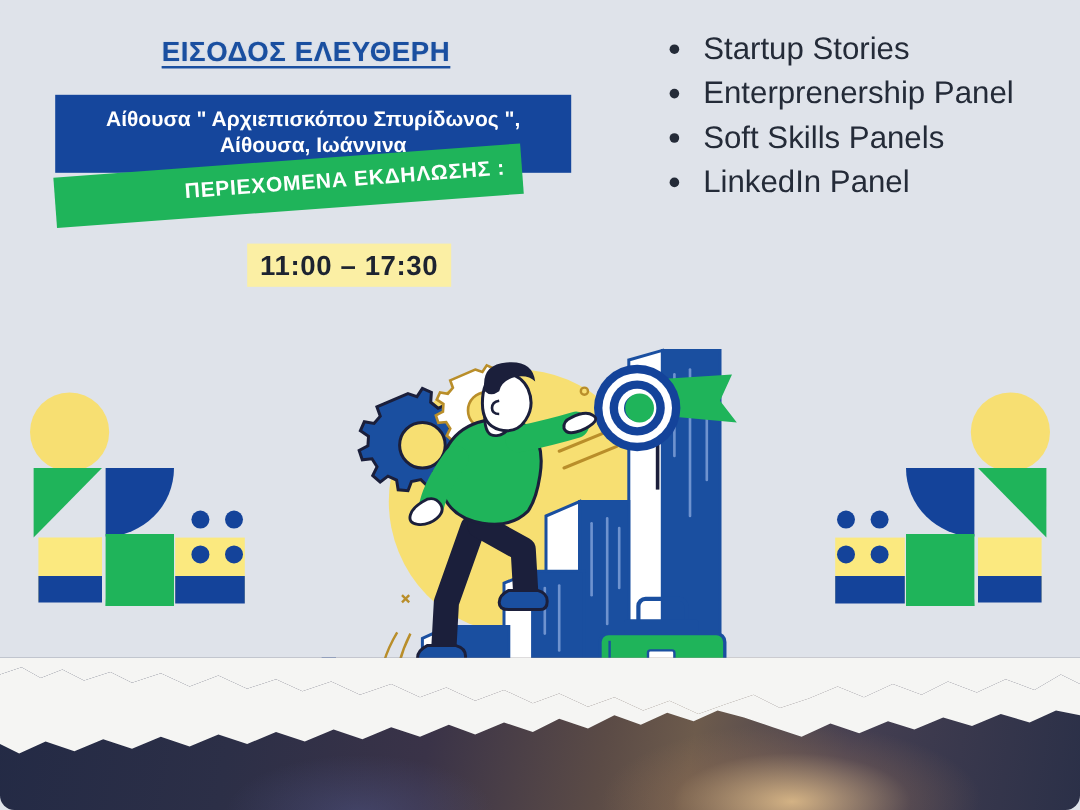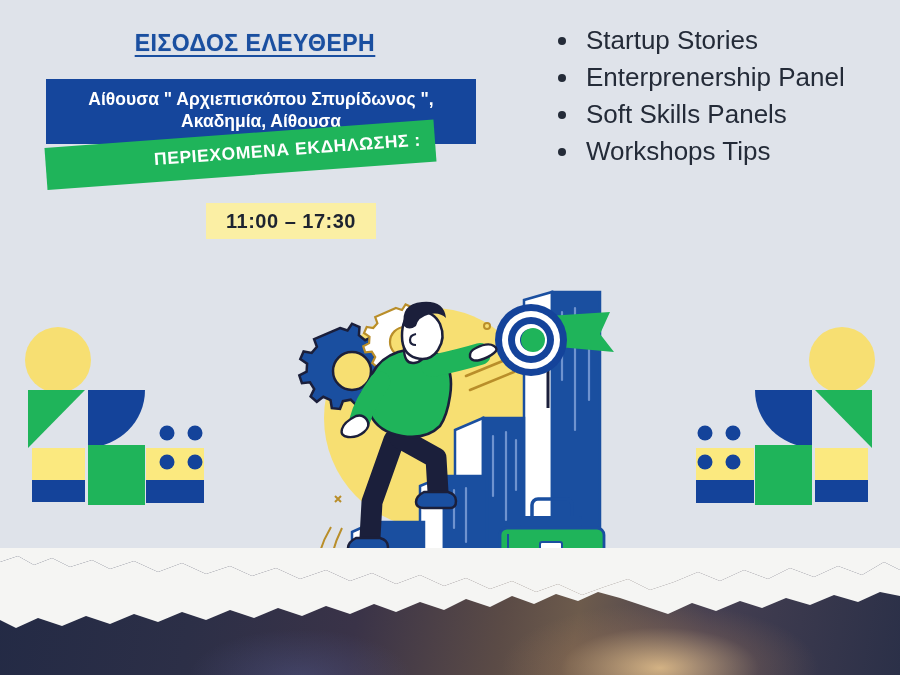--- a/index.html
+++ b/index.html
@@ -2,21 +2,21 @@
 <html><head>
 <meta charset="utf-8">
 <style>
   html,body{margin:0;padding:0;}
   body{
     width:900px;height:675px;overflow:hidden;
     font-family:"Liberation Sans","DejaVu Sans",sans-serif;
     background:#dfe3ea;
     position:relative;
   }
-  #poster{position:absolute;inset:0;background:#dfe3ea;overflow:hidden;}
+  #poster{position:absolute;inset:0;background:#dfe3ea;overflow:hidden;border-radius:12px;}
 
   
   .free-entry{
     position:absolute;left:0;top:30px;width:510px;text-align:center;
     font-size:23px;font-weight:bold;color:#1a4fa0;letter-spacing:.5px;
     text-decoration:underline;text-underline-offset:4px;
     text-shadow:0 0 1px rgba(26,79,160,.35);
   }
   .venue-box{
     position:absolute;left:46px;top:79px;width:430px;
@@ -33,21 +33,21 @@
   .contents-banner .txt{
     position:absolute;left:0;right:14px;top:9px;text-align:right;
     color:#ffffff;font-size:17.5px;font-weight:bold;letter-spacing:.6px;
   }
   .time-box{
     position:absolute;left:206px;top:203px;width:170px;height:36px;
     background:#fbefa4;
   }
   .time-box .txt{
     position:absolute;inset:0;display:flex;align-items:center;justify-content:center;
-    color:#1d2330;font-size:20px;font-weight:bold;letter-spacing:.5px;
+    color:#1d2330;font-size:23px;font-weight:bold;letter-spacing:.5px;
   }
 
   
   .agenda{position:absolute;left:552px;top:22px;width:370px;}
   .agenda li{
     list-style:none;position:relative;
     color:#242b38;font-size:26px;line-height:37px;
     padding-left:34px;white-space:nowrap;
   }
   .agenda li .dot{
@@ -73,37 +73,37 @@
 </style>
 </head>
 <body>
 
 <div id="poster">
 
   <div class="free-entry">ΕΙΣΟΔΟΣ ΕΛΕΥΘΕΡΗ</div>
 
   <div class="venue-box">
     <span class="ln">Αίθουσα " Αρχιεπισκόπου Σπυρίδωνος ",</span>
-    <span class="ln">Ακαδημία, Αίθουσα</span>
+    <span class="ln">Αίθουσα, Ιωάννινα</span>
   </div>
 
   <div class="contents-banner">
     <div class="txt">ΠΕΡΙΕΧΟΜΕΝΑ ΕΚΔΗΛΩΣΗΣ :</div>
   </div>
 
   <div class="time-box">
     <div class="txt">11:00 – 17:30</div>
   </div>
 
   <div class="agenda">
     <ul>
       <li><span class="dot"></span><span>Startup Stories</span></li>
       <li><span class="dot"></span><span>Enterprenership Panel</span></li>
       <li><span class="dot"></span><span>Soft Skills Panels</span></li>
-      <li><span class="dot"></span><span>Workshops Tips</span></li>
+      <li><span class="dot"></span><span>LinkedIn Panel</span></li>
     </ul>
   </div>
 
   <div class="illus">
     <svg class="art" viewBox="0 0 900 290">
 
       <g>
         <circle cx="58" cy="70" r="33" fill="#f7df72"></circle>
 
         <path d="M28 100 L85 100 L28 158 Z" fill="#1fb45a"></path>

